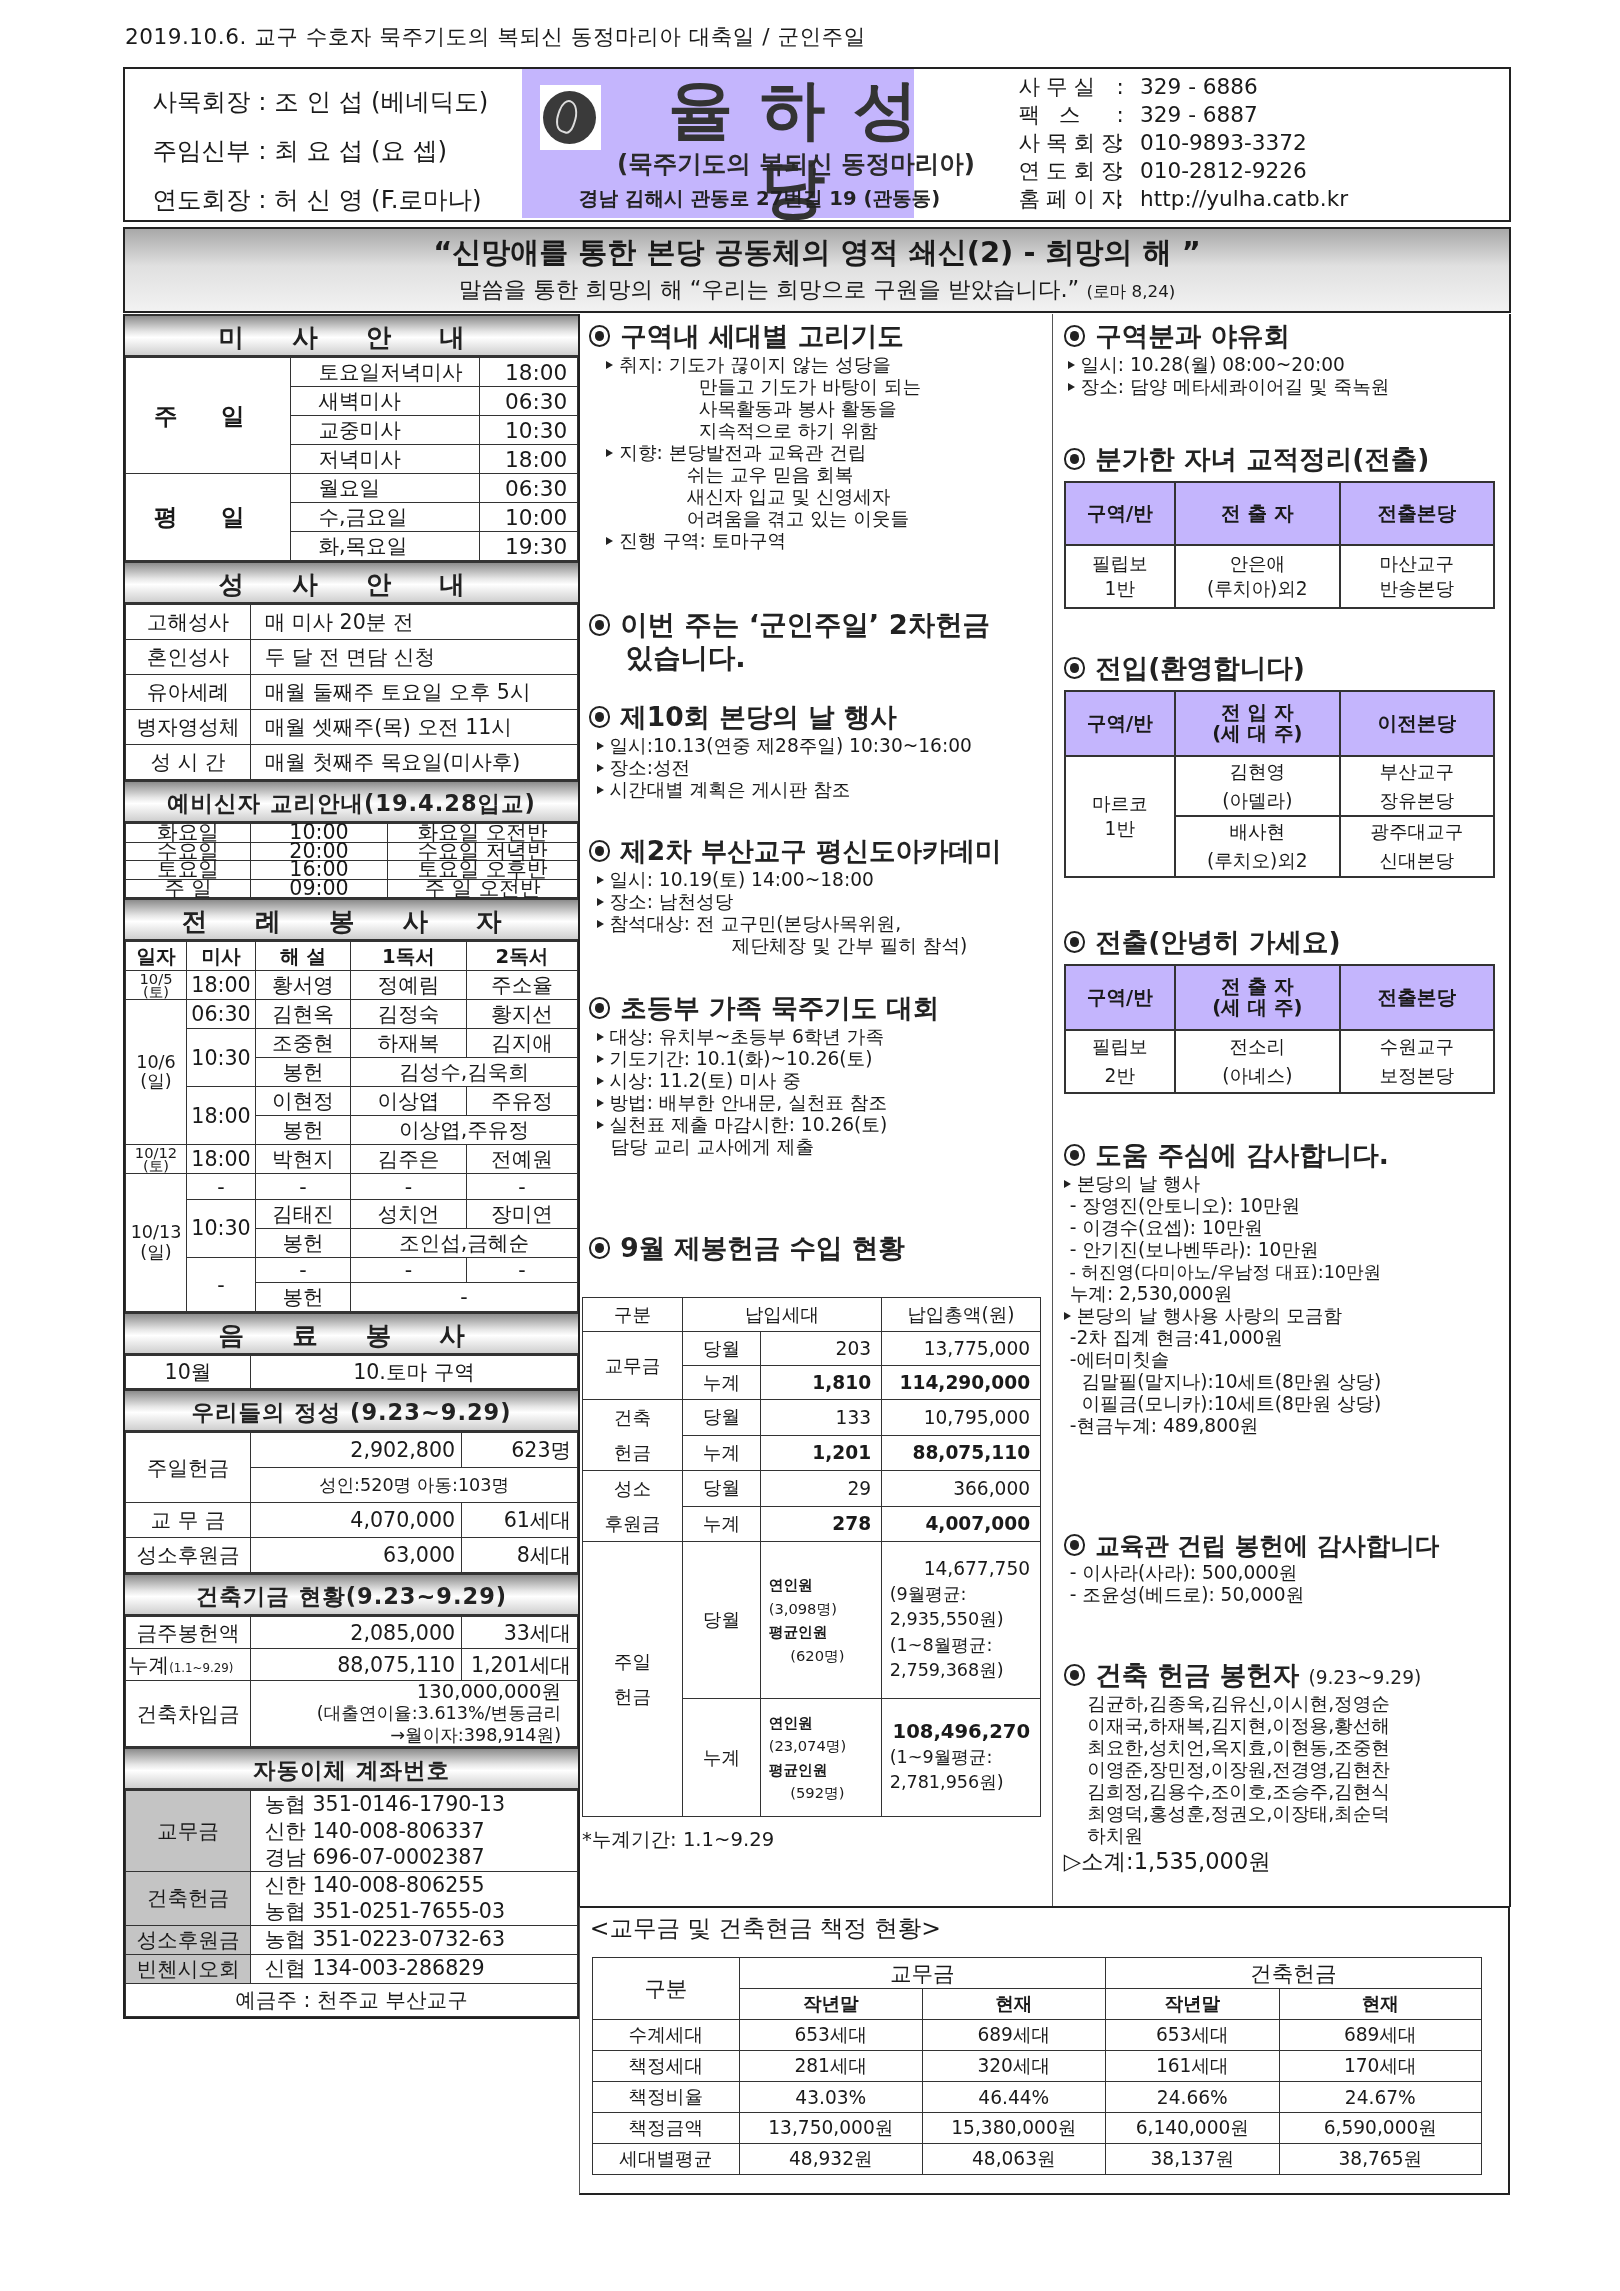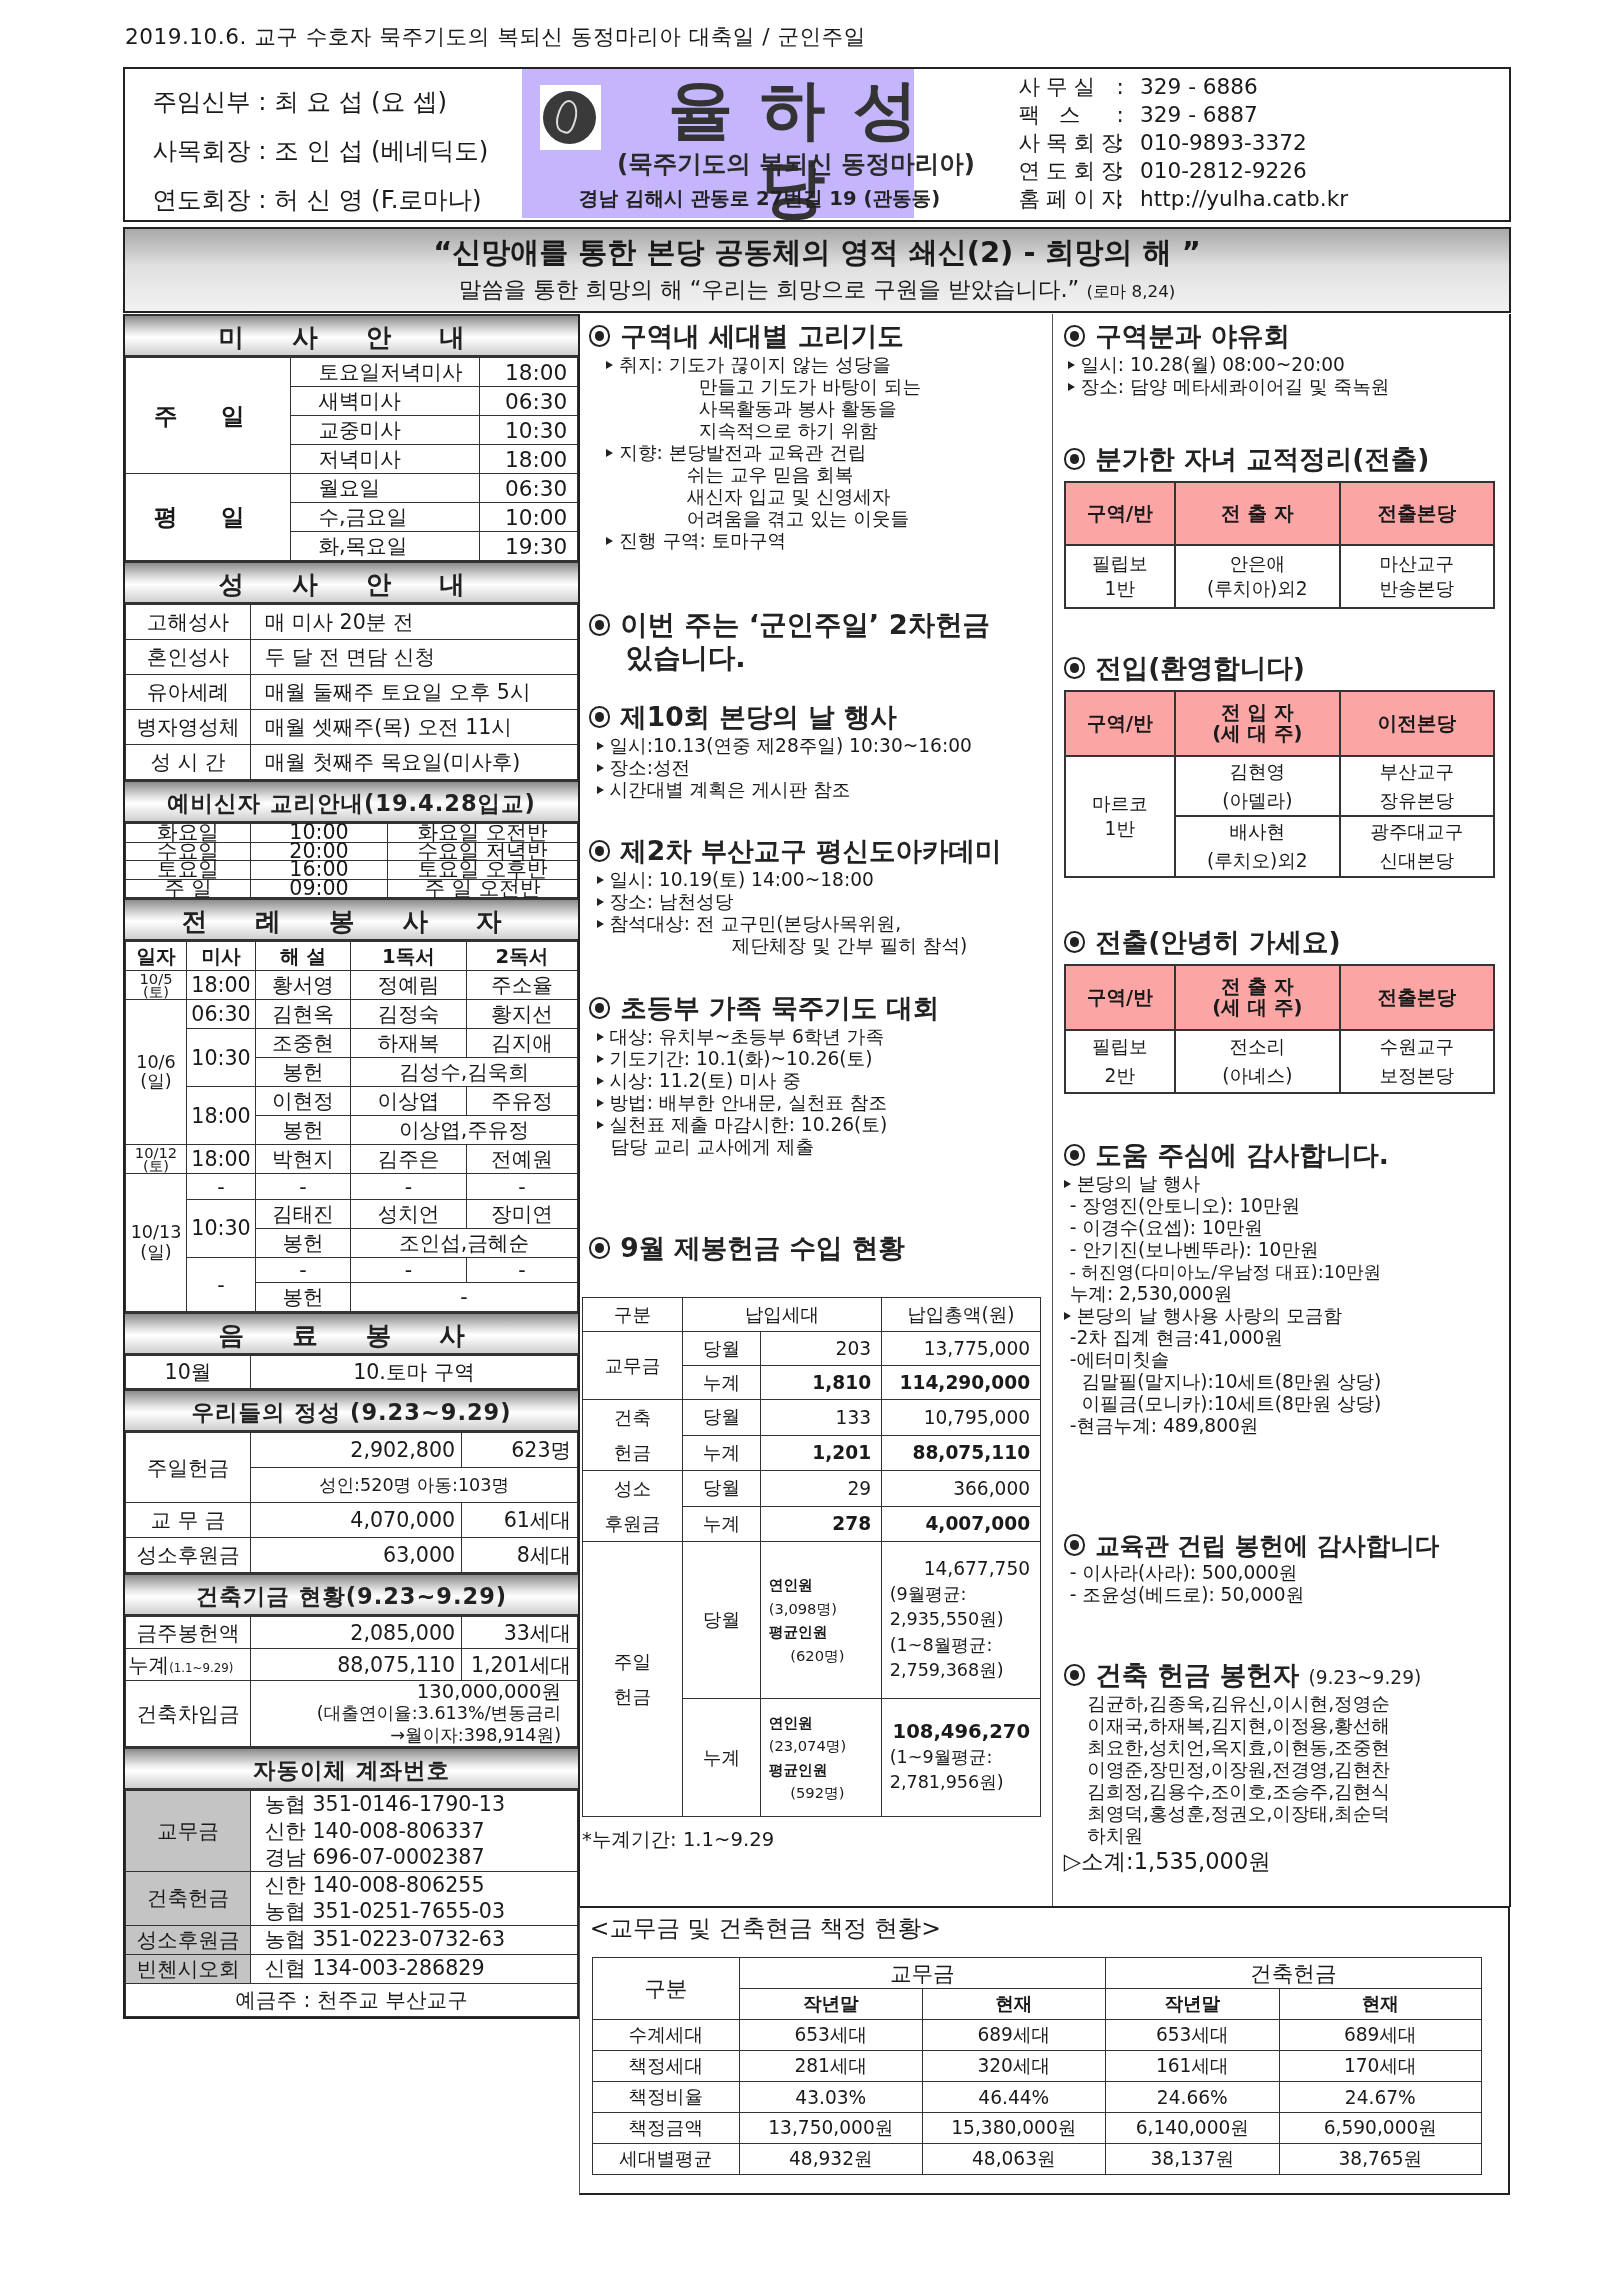--- a/index.html
+++ b/index.html
@@ -65,43 +65,43 @@
   .sec h3 { font-size: 26.5px; font-weight: bold; white-space: nowrap; color: #222; }
   .bullet-radio { display: inline-block; width: 21.6px; height: 21.6px; border: 2px solid #222; border-radius: 50%; position: relative; margin-right: 9.8px; vertical-align: -2px; }
   .bullet-radio::after { content: ""; position: absolute; left: 3.9px; top: 3.9px; width: 9.8px; height: 9.8px; border-radius: 50%; background: #222; }
   .sec .ln { font-size: 18.6px; line-height: 22px; white-space: nowrap; }
   .tri { display: inline-block; width: 0; height: 0; border-left: 7.8px solid #222; border-top: 4.9px solid transparent; border-bottom: 4.9px solid transparent; margin-right: 5.9px; vertical-align: 2px; }
   .ind1 { padding-left: 110px; }
   .ind2 { padding-left: 98px; }
 
   table.mv { border-collapse: collapse; }
   table.mv td { border: 2px solid #333; text-align: center; font-size: 18.6px; line-height: 25.5px; }
-  table.mv tr.h td { background: #fca5a5; font-weight: bold; font-size: 19.6px; }
+  table.mv tr.h td { background: #c4b5fd; font-weight: bold; font-size: 19.6px; }
 
   table.rev { border-collapse: collapse; width: 459px; }
   table.rev td { border: 1.5px solid #333; font-size: 18.6px; text-align: center; height: 34px; }
   table.rev td.r { text-align: right; padding-right: 9.8px; }
   table.rev td.b { font-weight: bold; }
   table.rev td.sm { font-size: 14.7px; line-height: 23.5px; text-align: left; padding-left: 7.8px; vertical-align: middle; }
   table.rev td.md { font-size: 17.6px; line-height: 25.5px; text-align: left; padding-left: 7.8px; }
 
   .bottombox { left: 579px; top: 1906px; width: 931px; height: 289px; border: 2.9px solid #222; border-left: 1.5px solid #555; }
   .bottombox h4 { position: absolute; left: 9.8px; top: 3.9px; font-size: 23.5px; font-weight: normal; }
   table.quota { position: absolute; left: 11.8px; top: 49px; border-collapse: collapse; width: 890px; }
   table.quota td { border: 1.5px solid #333; font-size: 18.6px; text-align: center; height: 31px; }
 </style>
 </head>
 <body>
 
 <div class="abs topline">2019.10.6. 교구 수호자 묵주기도의 복되신 동정마리아 대축일 / 군인주일</div>
 
 <div class="abs header">
   <div class="hdr-left">
+    <div class="row"><span>사목회장</span> : <span>조 인 섭 (베네딕도)</span></div>
     <div class="row"><span>주임신부</span> : <span>최 요 섭 (요    셉)</span></div>
-    <div class="row"><span>사목회장</span> : <span>조 인 섭 (베네딕도)</span></div>
     <div class="row"><span>연도회장</span> : <span>허 신 영 (F.로마나)</span></div>
   </div>
   <div class="hdr-center">
     <div class="logo">
         <div class="disc"></div>
       </div>
     <div class="church-name">율하성당</div>
     <div class="church-sub">(묵주기도의 복되신 동정마리아)</div>
     <div class="church-addr">경남 김해시 관동로 27번길 19 (관동동)</div>
   </div>

